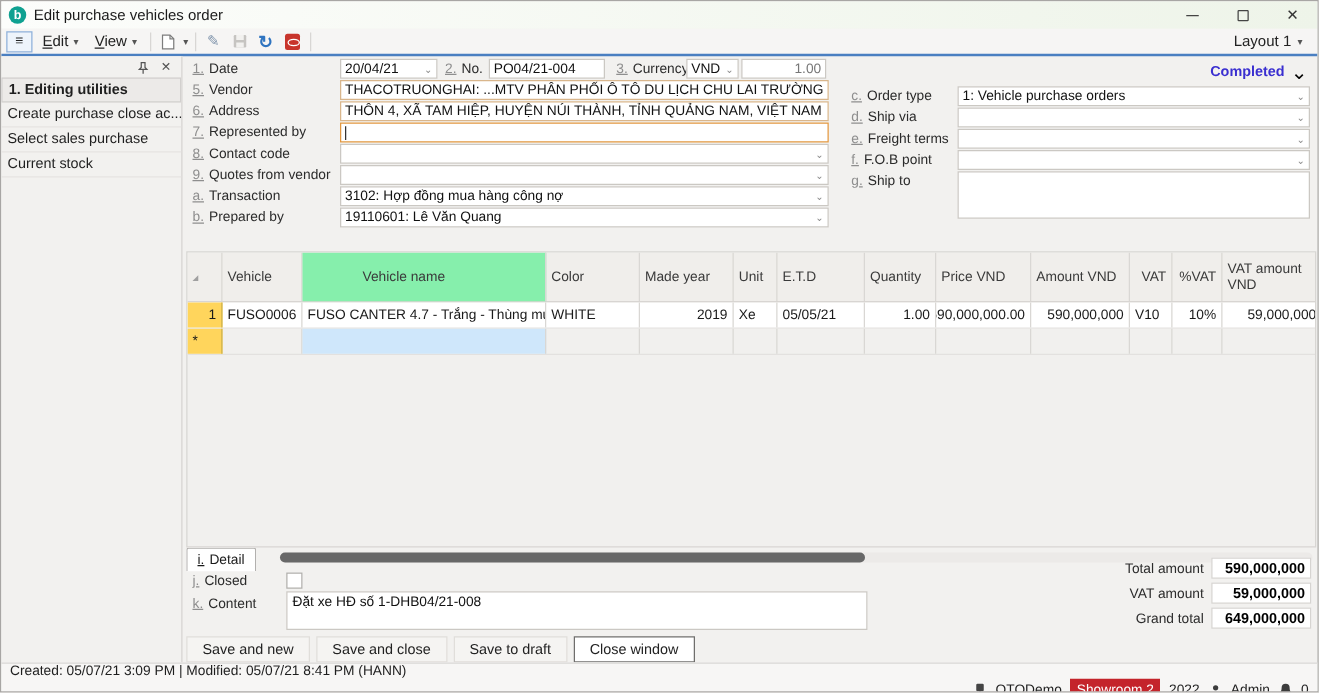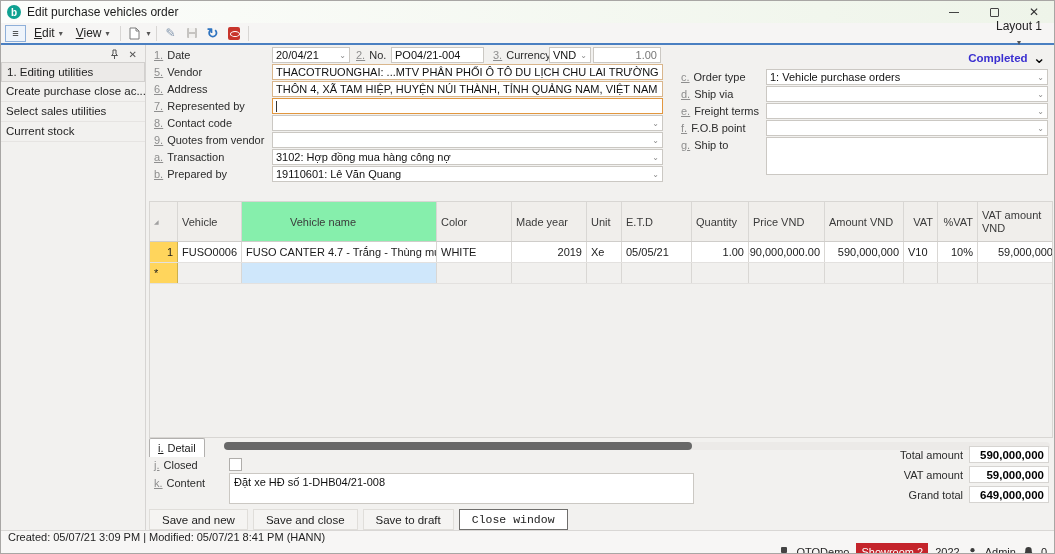--- a/index.html
+++ b/index.html
@@ -31,31 +31,31 @@
   .tb-menu-label { display:inline-block; }
   .tb-menu-label::first-letter { text-decoration:underline; }
   .caret { font-size:8px; color:#555; }
   .tb-sep { width:1px; height:15px; background:#d8d6d4; margin:0 2px; }
   .tb-ic { width:18px; height:18px; display:flex; align-items:center; justify-content:center; }
   .ic-pencil { color:#8296ad; font-size:12px; }
   .ic-refresh { color:#2f74c0; font-size:14px; font-weight:bold; }
   .ic-pdf { width:12px; height:13px; background:#c8352c; border-radius:2px; position:relative; }
   .ic-pdf::after { content:""; position:absolute; left:2px; top:4px; width:8px; height:4px;
                    border:1px solid #fff; border-radius:50%; }
-  .tb-right { margin-left:auto; display:flex; align-items:center; gap:5px; padding-right:8px;flex-direction:column; }
+  .tb-right { margin-left:auto; display:flex; align-items:center; gap:5px; padding-right:8px; }
 
   
   .sidebar { position:absolute; left:0; top:44px; width:145px; bottom:23px;
              background:#f2f1ef; border-right:1px solid #d6d4d2; }
   .sb-head { height:17px; display:flex; justify-content:flex-end; align-items:center;
              gap:10px; padding:2px 8px 0 8px; }
   .sb-x { font-size:10px; color:#555; line-height:1; }
   .sb-item { height:20px; line-height:19px; padding:0 5px; font-size:11.5px; color:#1f1f1f;
              border-bottom:1px solid #e6e4e2; white-space:nowrap; overflow:hidden; }
-  .sb-item.selected { font-weight:normal; background:#eceae8; border:1px solid #d2d0ce; }
+  .sb-item.selected { font-weight:bold; background:#eceae8; border:1px solid #d2d0ce; }
 
   
   .ws { position:absolute; left:145px; top:44px; right:0; bottom:23px; overflow:hidden; }
   .flabel { position:absolute; font-size:11px; color:#2b2b2b; white-space:nowrap; }
   .pfx { color:#8e8e8e; text-decoration:underline; margin-right:4px; }
   .fld { position:absolute; height:16px; background:#fff; border:1px solid #cbc8c3;
          font-size:11px; color:#111; padding:0 3px; white-space:nowrap; overflow:hidden;
          display:flex; align-items:center; }
   .fld.req { border-color:#d9b68c; }
   .fld.focus { border-color:#e2973f; }
@@ -98,21 +98,21 @@
               border:1px solid #b0aeab; }
   .contentbox { position:absolute; left:83px; top:428px; width:465px; height:31px; background:#fff;
                 border:1px solid #cbc8c3; font-size:11px; color:#111; padding:2px 4px; }
   .tlabel { position:absolute; left:700px; width:117px; text-align:right; font-size:11px; color:#2b2b2b; }
   .tbox { position:absolute; left:823px; width:80px; height:17px; background:#fff;
           border:1px solid #d6d4d1; font-size:11.5px; font-weight:bold; color:#000;
           display:flex; align-items:center; justify-content:flex-end; padding:0 4px; }
   .btnrow { position:absolute; left:3px; top:464px; display:flex; gap:5px; }
   .btn { height:21px; padding:0 12px; background:#f5f4f2; border:1px solid #e0deda;
          font-size:11.5px; display:flex; align-items:center; color:#222; }
-  .btn.primary { background:#fff; border:1px solid #6f6e6c;font-family:Liberation Mono, monospace; }
+  .btn.primary { background:#fff; border:1px solid #6f6e6c; }
 
   
   .statusbar { position:absolute; left:0; right:0; bottom:0; height:23px; background:#f7f6f5;
                border-top:1px solid #d9d7d5; display:flex; align-items:flex-start; font-size:11px;
                color:#1e1e1e; padding:0 7px;flex-direction:column; }
   .sb-right { margin-left:auto; display:flex; align-items:center; gap:7px; }
   .badge-red { background:#c4242b; color:#fff; padding:3px 5px; }
   .sicon { display:flex; align-items:center; }
 </style>
 </head>
@@ -177,21 +177,21 @@
   <div class="sidebar">
     <div class="sb-head">
       <svg width="9" height="11" viewBox="0 0 9 11">
         <path d="M3 1h3v4l1.5 1.5h-6L3 5z" fill="none" stroke="#555"></path>
           <line x1="4.5" y1="6.5" x2="4.5" y2="10" stroke="#555"></line>
       </svg>
       <span class="sb-x">✕</span>
     </div>
     <div class="sb-item selected">1. Editing utilities</div>
     <div class="sb-item">Create purchase close ac...</div>
-    <div class="sb-item">Select sales utilities</div>
+    <div class="sb-item">Select sales purchase</div>
     <div class="sb-item">Current stock</div>
   </div>
 
   <div class="ws">
 
     <span class="flabel" style="left:8px;top:4px"><span class="pfx">1.</span><span>Date</span></span>
     <span class="flabel" style="left:8px;top:21px"><span class="pfx">5.</span><span>Vendor</span></span>
     <span class="flabel" style="left:8px;top:38px"><span class="pfx">6.</span><span>Address</span></span>
     <span class="flabel" style="left:8px;top:55px"><span class="pfx">7.</span><span>Represented by</span></span>
     <span class="flabel" style="left:8px;top:72px"><span class="pfx">8.</span><span>Contact code</span></span>

